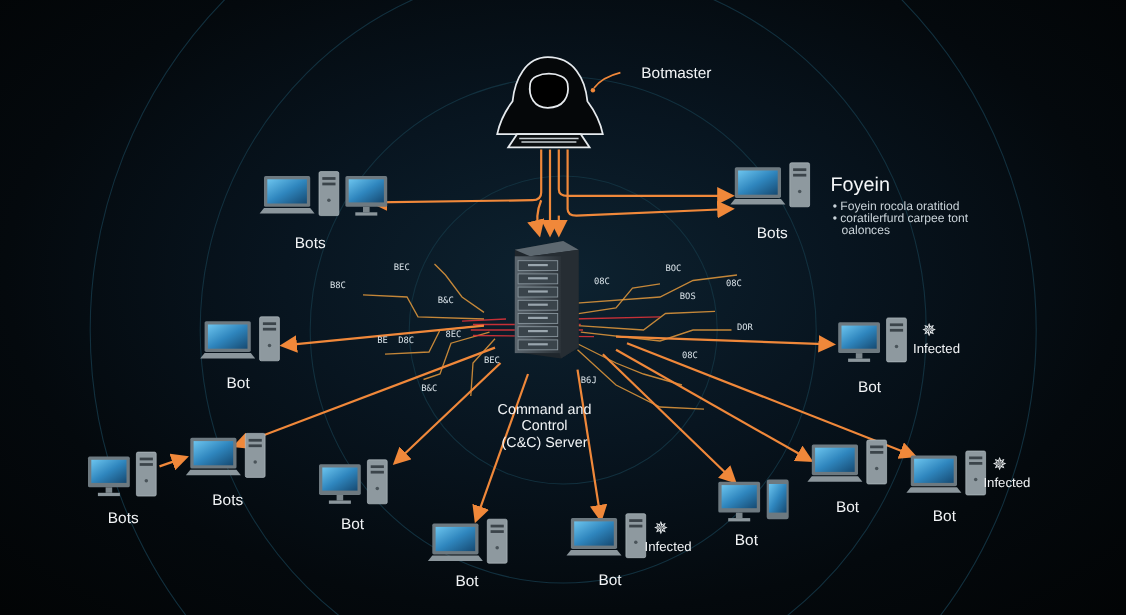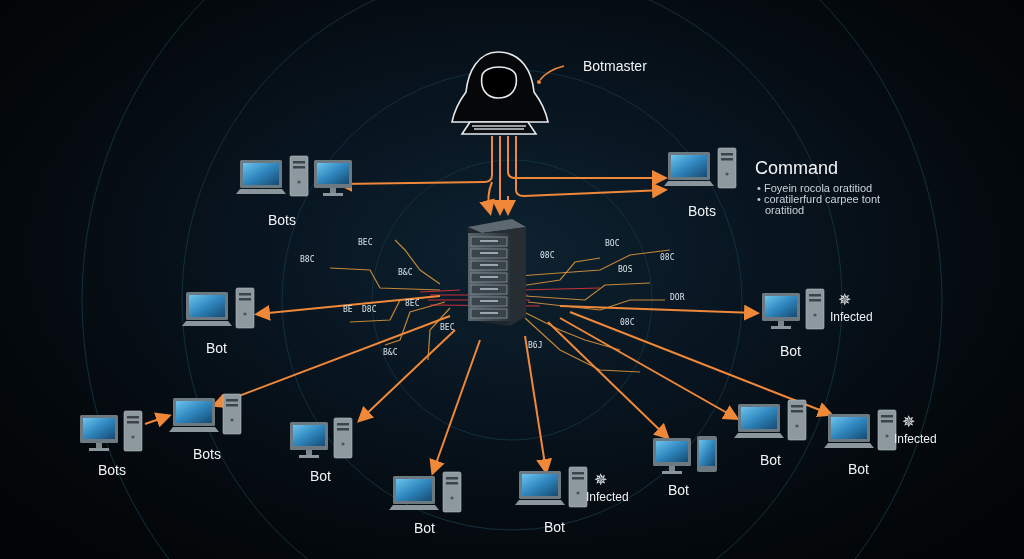--- a/index.html
+++ b/index.html
@@ -241,27 +241,32 @@
           <rect x="878" y="410" width="18" height="40" rx="1.5" fill="#8e999f" stroke="#b6c0c5" stroke-width="0.6"></rect>
           <rect x="881" y="415" width="12" height="2.5" fill="#3b444a"></rect>
           <rect x="881" y="420" width="12" height="2.5" fill="#3b444a"></rect>
           <circle cx="887" cy="436" r="1.6" fill="#4a545a"></circle>
         </g>
       </g>
     </svg>
 
   <div class="label" style="left:570px;top:58px;font-size:14px;margin-left:13px;">Botmaster</div>
 
+  <div class="cc-label">
+    <div>Command and</div>
+    <div>Control</div>
+    <div>(C&amp;C) Server</div>
+  </div>
 
   <div class="botnet-box">
-    <div class="h">Command</div>
+    <div class="h">Foyein</div>
     <ul>
       <li class="b">Foyein rocola oratitiod</li>
       <li class="b">coratilerfurd carpee tont</li>
-      <li>oratitiod</li>
+      <li>oalonces</li>
     </ul>
   </div>
 
   <div id="nodes-layer">
       <div class="label" style="left: 268px; top: 212px;">Bots</div>
       <div class="label" style="left: 688px; top: 203px;">Bots</div>
       <div class="label" style="left: 206px; top: 340px;">Bot</div>
       <div class="label" style="left: 780px; top: 343px;">Bot</div>
       <div class="virus" style="left: 838px; top: 290px;">✵</div>
       <div class="infected" style="left: 830px; top: 310px;">Infected</div>

